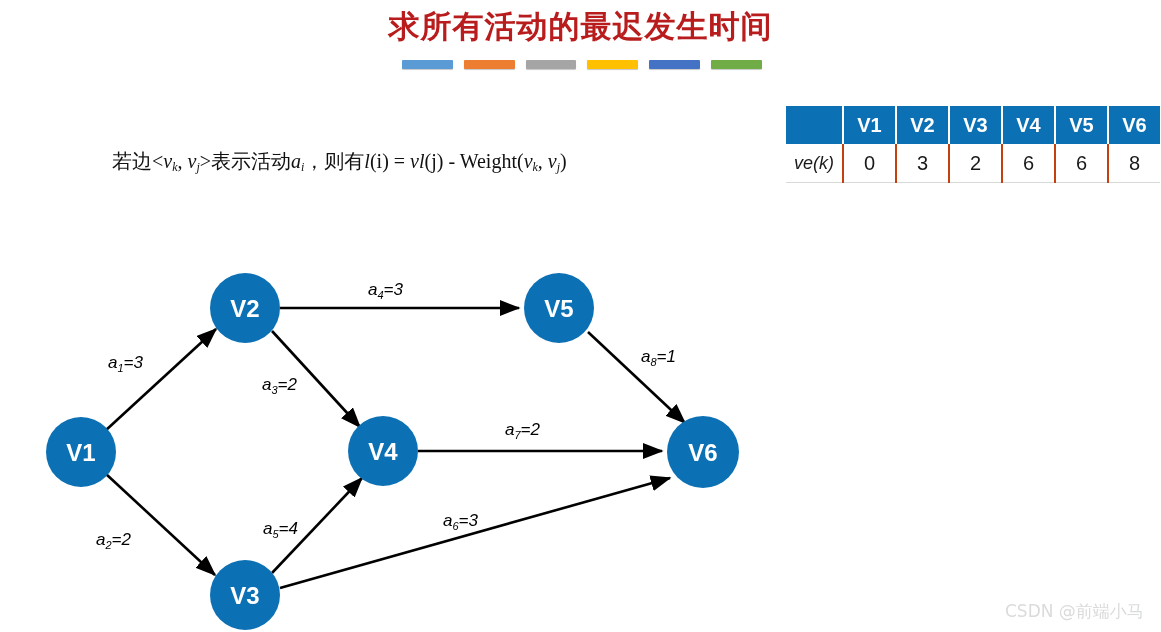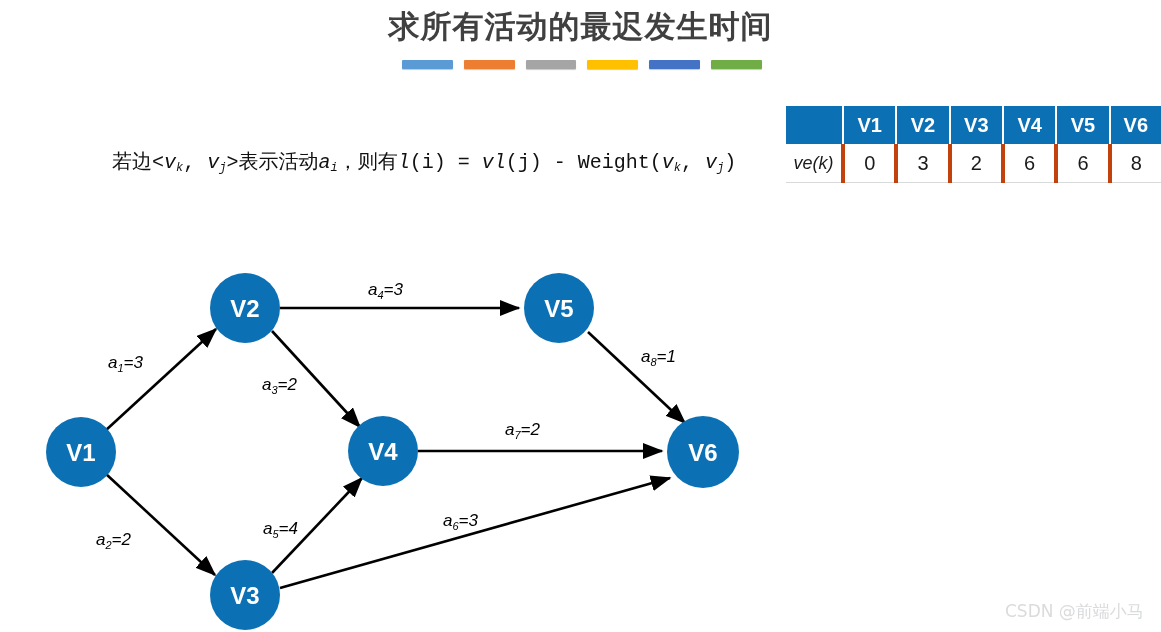--- a/index.html
+++ b/index.html
@@ -22,21 +22,21 @@
   
   .slide-title {
     position: absolute;
     left: 0;
     top: 6px;
     width: 1161px;
     text-align: center;
     font-size: 31px;
     font-weight: 700;
     letter-spacing: 1px;
-    color: #404040;
+    color: #b91c1c;
     font-family: "DejaVu Sans", "Liberation Sans", sans-serif;
   }
   .title-bars {
     position: absolute;
     left: 402px;
     top: 60px;
     width: 360px;
     height: 9px;
     display: flex;
     gap: 11px;
@@ -58,21 +58,21 @@
     color: #000;
     font-family: "DejaVu Sans", "Liberation Sans", sans-serif;
     white-space: nowrap;
   }
   .formula {
     position: absolute;
     left: 112px;
     top: 148px;
     font-size: 20px;
     color: #111;
-    font-family: Liberation Mono, monospace;
+    font-family: Liberation Serif, serif;
     white-space: nowrap;
   }
   .formula .it { font-style: italic; }
   .formula sub {
     font-size: 12px;
     font-style: italic;
     vertical-align: -0.25em;
   }
 
   
@@ -101,21 +101,21 @@
   }
   .vtable th.corner { width: 56px; }
   .vtable th.head:last-child { border-right: none; }
   .vtable tr.row-ve td { background: #ffffff; color: #1a1a1a; font-weight: 400; }
   .vtable tr.row-vl td { background: #e8eaeb; color: #1a1a1a; font-weight: 400; }
   .vtable td.rowlabel {
     width: 56px;
     font-style: italic;
     font-size: 18px;
   }
-  .vtable tr.row-ve td { border-right: 4px solid #c2410c; border-bottom: 1px solid #d7d9da; }
+  .vtable tr.row-ve td { border-right: 2px solid #c2410c; border-bottom: 1px solid #d7d9da; }
   .vtable tr.row-vl td { border-right: 2px solid #ffffff; }
   .vtable tr td:last-child { border-right: none; }
 
   
   .graph {
     position: absolute;
     left: 0;
     top: 240px;
     width: 800px;
     height: 392px;

